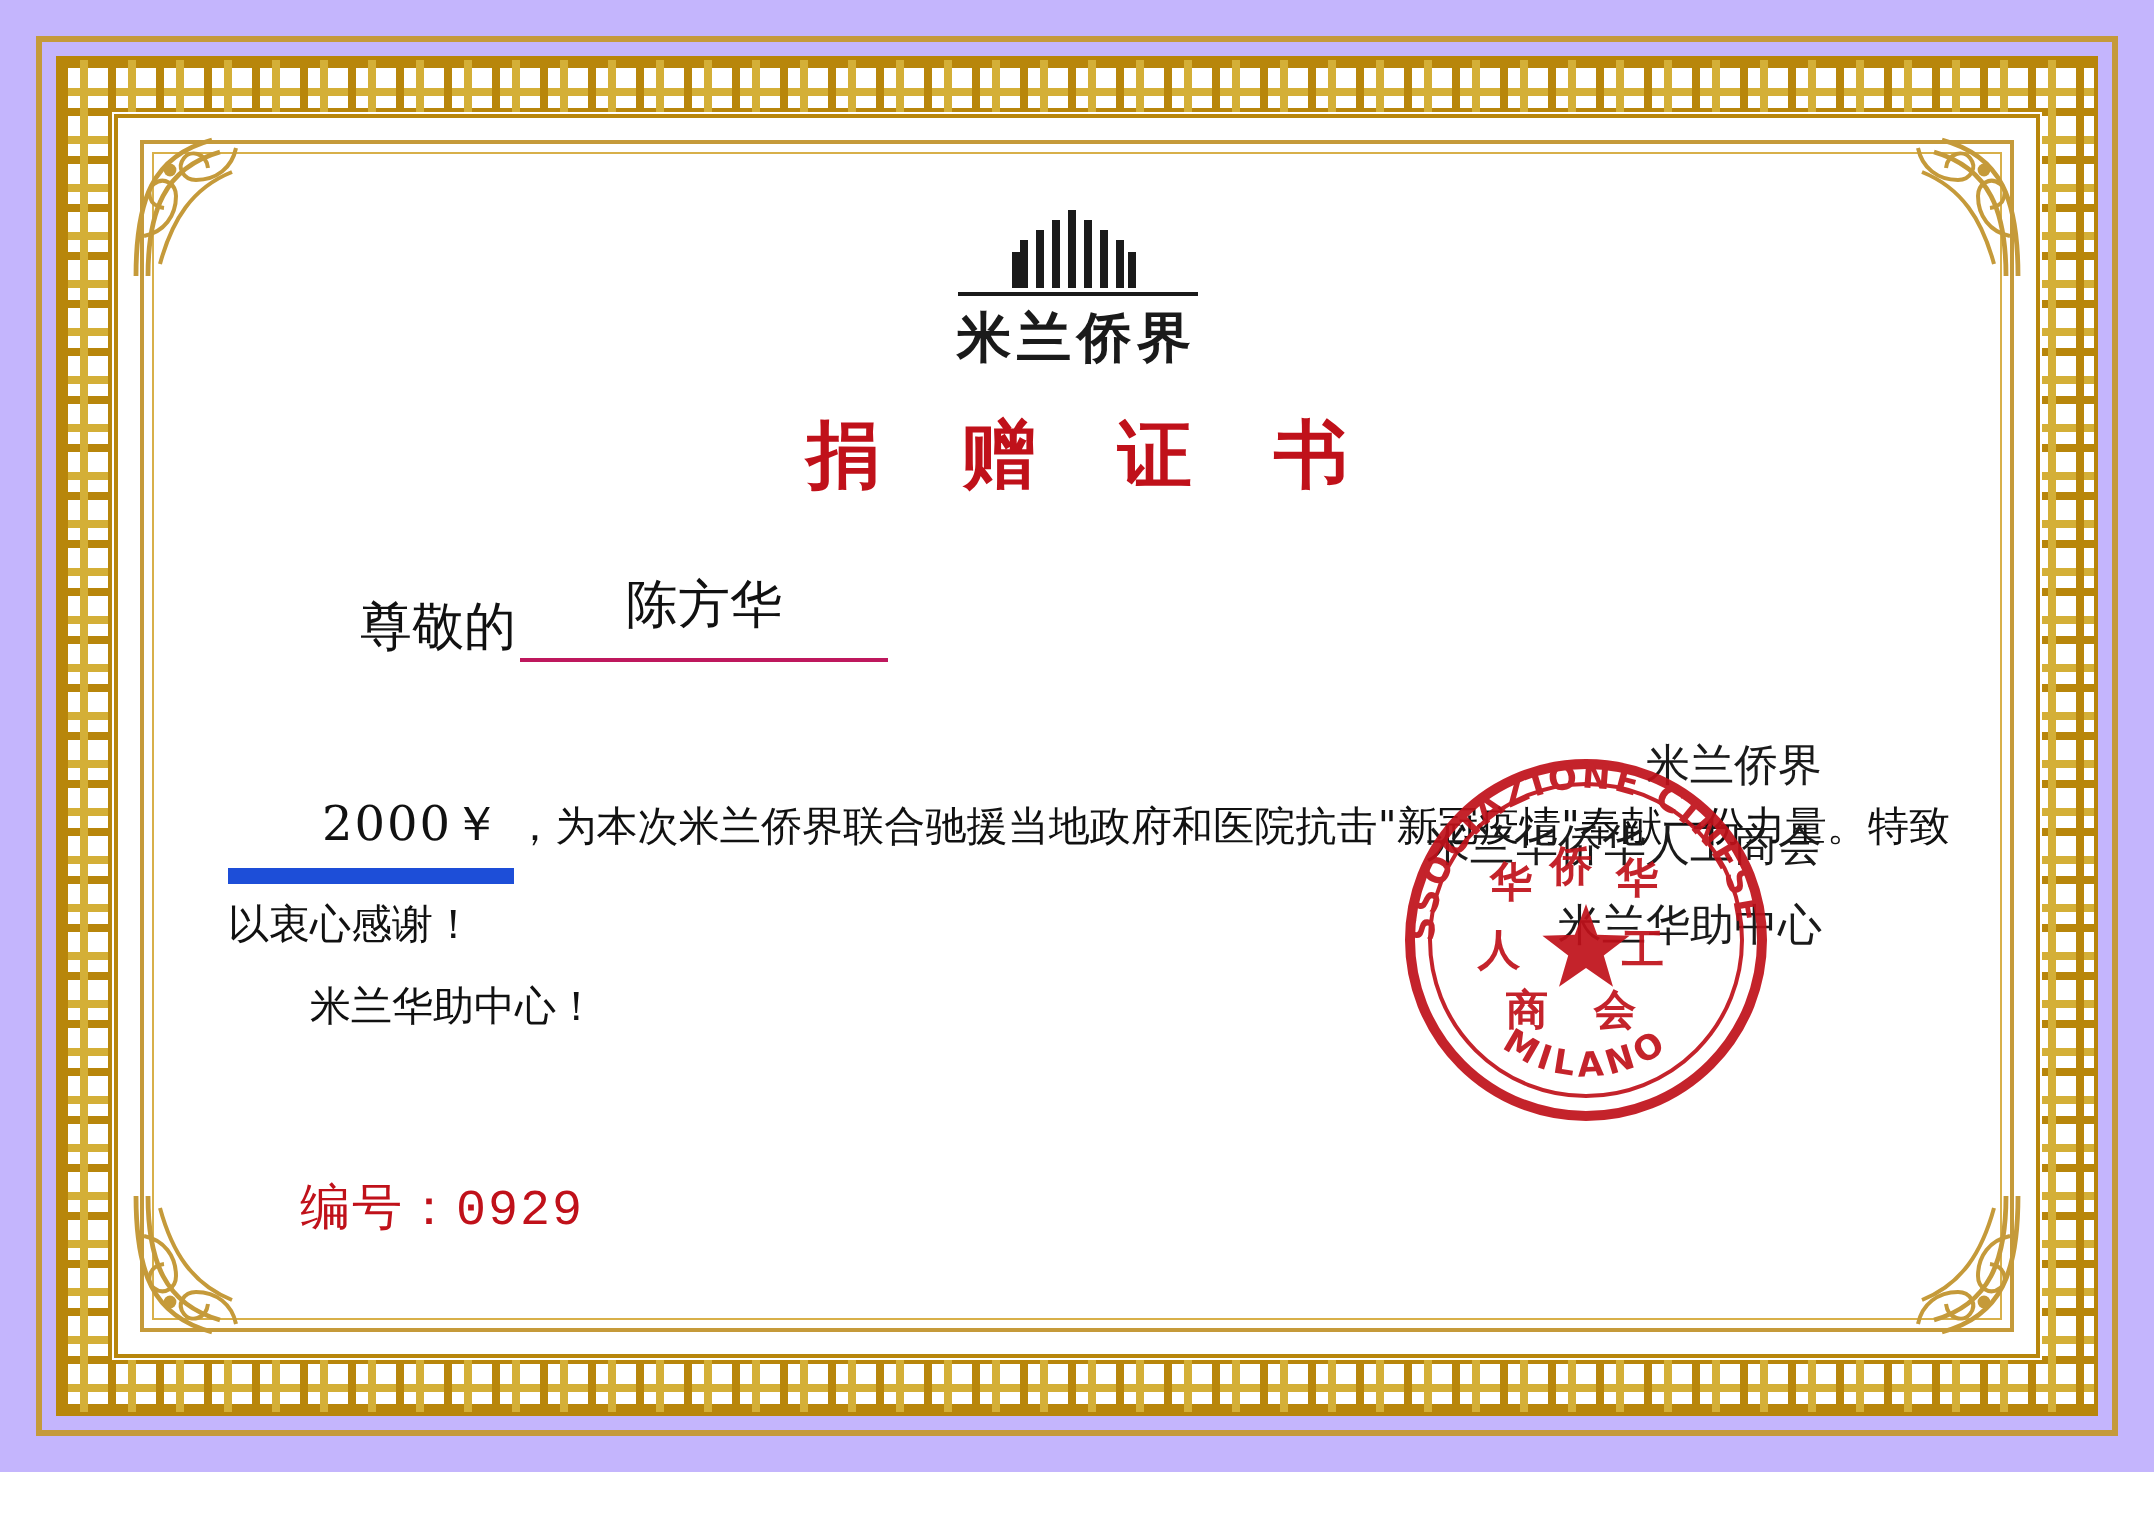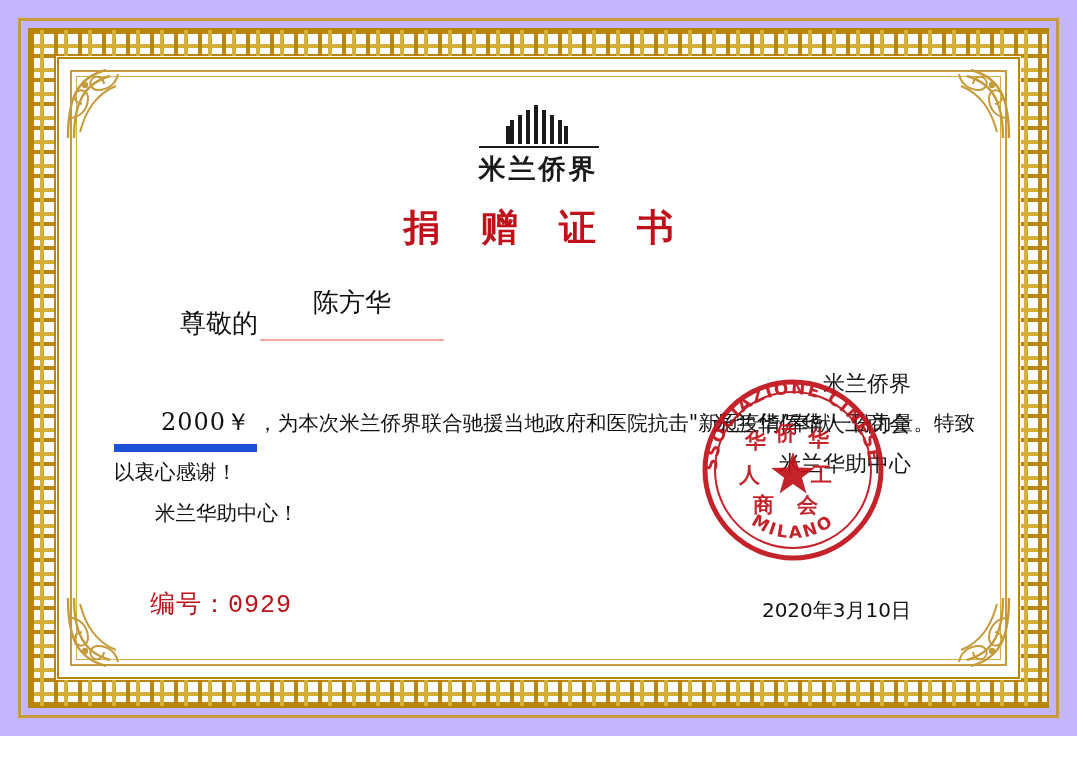--- a/index.html
+++ b/index.html
@@ -134,23 +134,23 @@
     font-size: 26px;
     color: #111;
     font-family: "DejaVu Sans", "Liberation Sans", sans-serif;
     display: flex;
     align-items: flex-end;
   }
   .salutation .fill {
     display: inline-block;
     min-width: 172px;
     text-align: center;
-    border-bottom: 2px solid #fca5a5;
+    border-bottom: 2px solid #be185d;
     margin: 0 2px;
-    padding: 0 6px 19px 6px;
+    padding: 0 6px 9px 6px;
     font-family: "DejaVu Serif", serif;
   }
 
   .body-text {
     margin-top: 20px;
     padding: 0 14px 0 26px;
     font-size: 20.5px;
     line-height: 41px;
     color: #111;
     font-family: "DejaVu Sans", "Liberation Sans", sans-serif;
@@ -334,20 +334,19 @@
           <text x="118" y="112">工</text>
           <text x="60" y="142">商</text>
           <text x="104" y="142">会</text>
         </g>
         <g>
           <polygon fill="#c0111a" points="100,82 105.6,97.4 121.8,97.9 108.9,107.8 113.5,123.4 100,114 86.5,123.4 91.1,107.8 78.2,97.9 94.4,97.4"></polygon>
         </g>
       </svg>
     </div>
 
-    <div class="date">2020年3月10日</div>
 
     <div class="serial">
       <span>编号：</span><span>0929</span>
     </div>
 
   </div>
 </div>
 
 </body></html>

